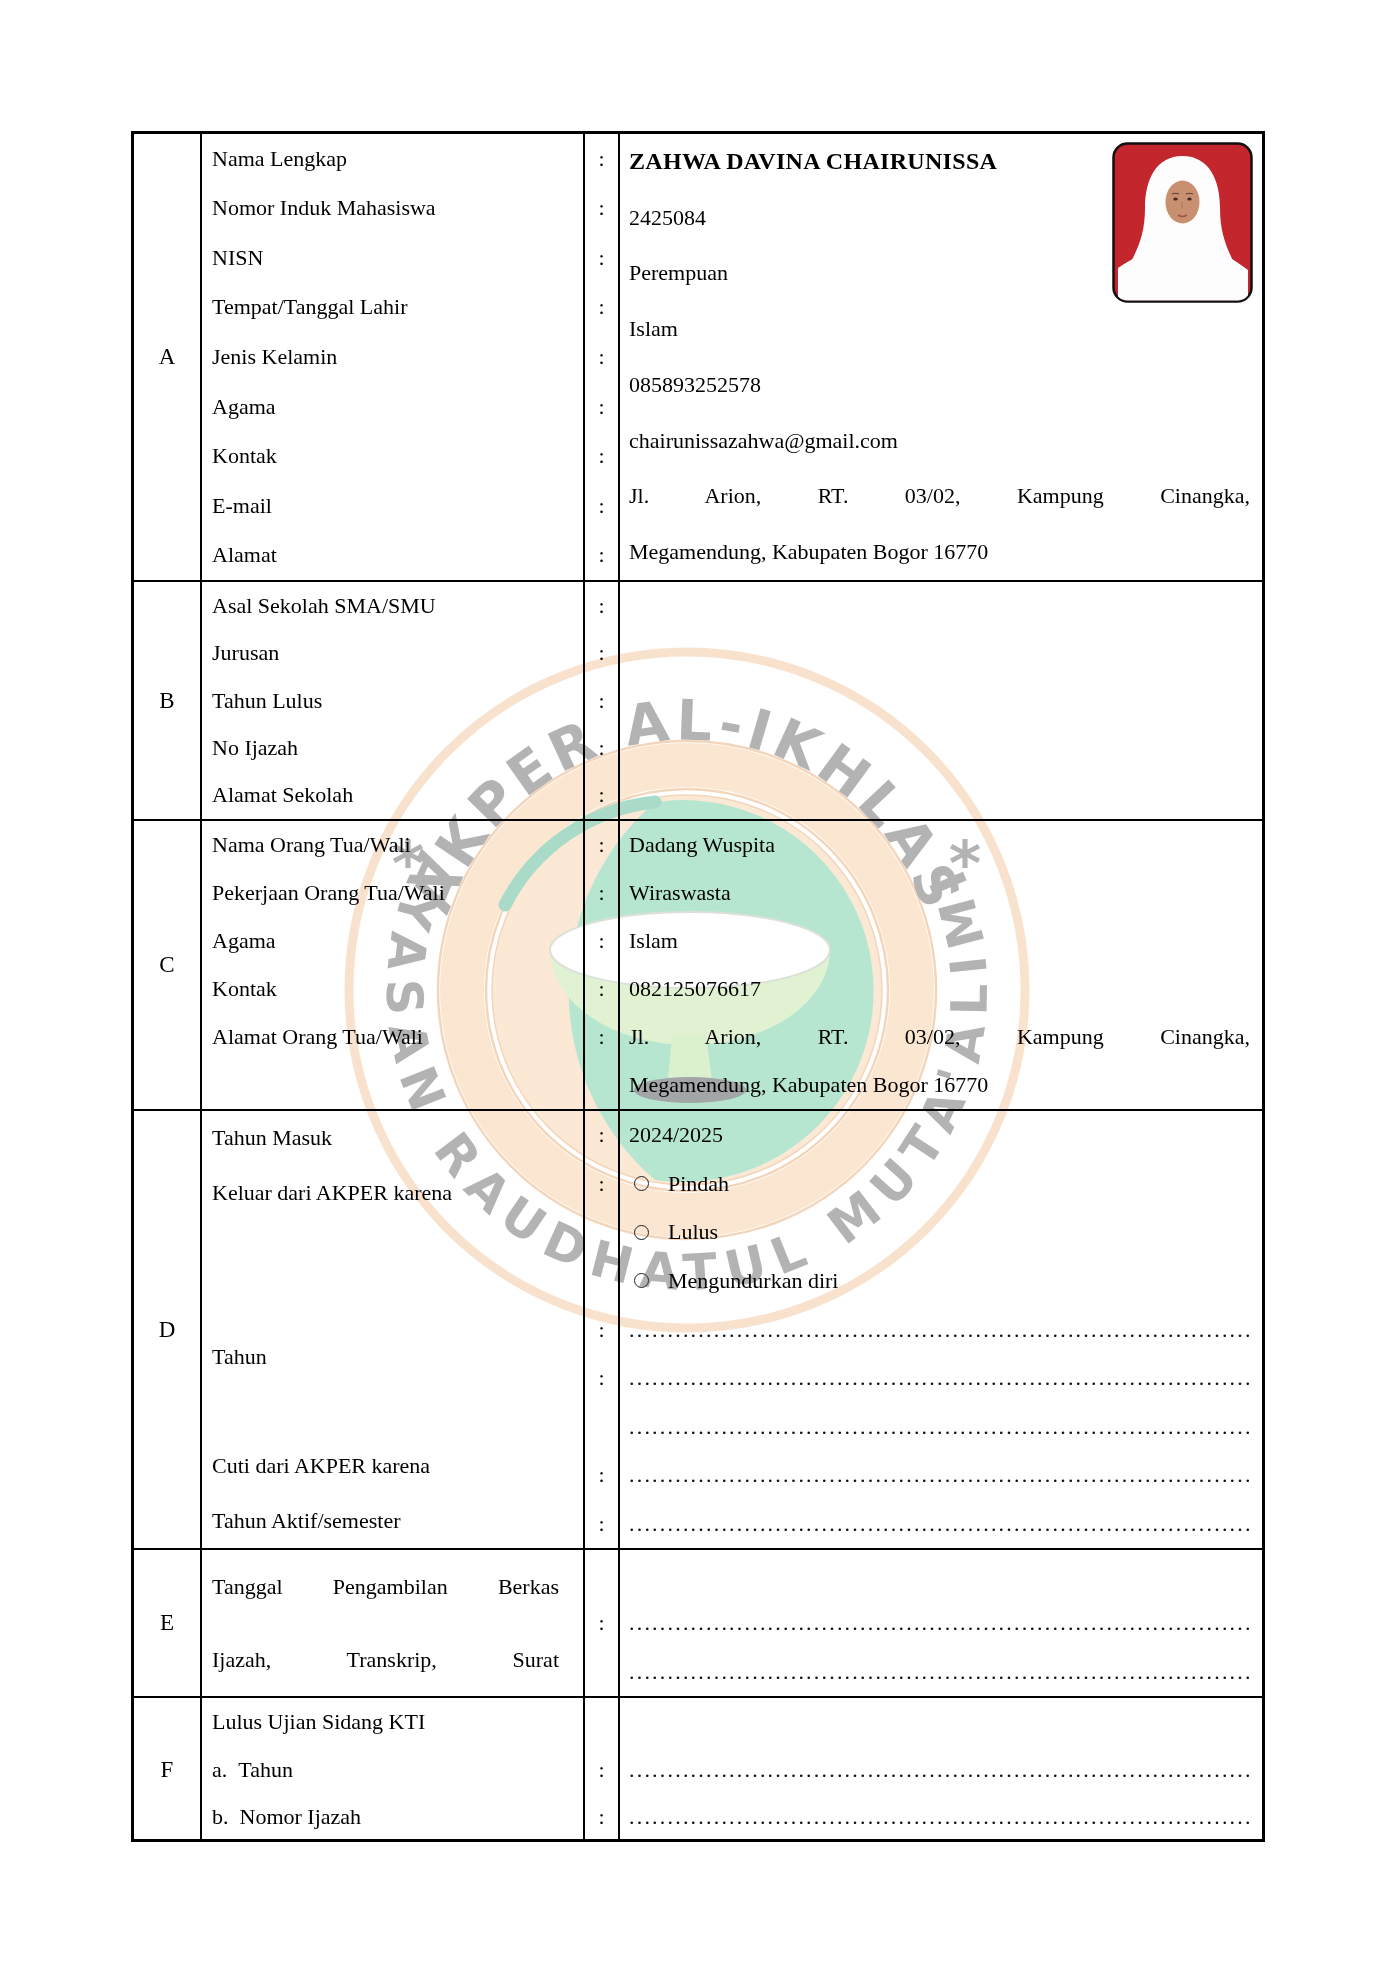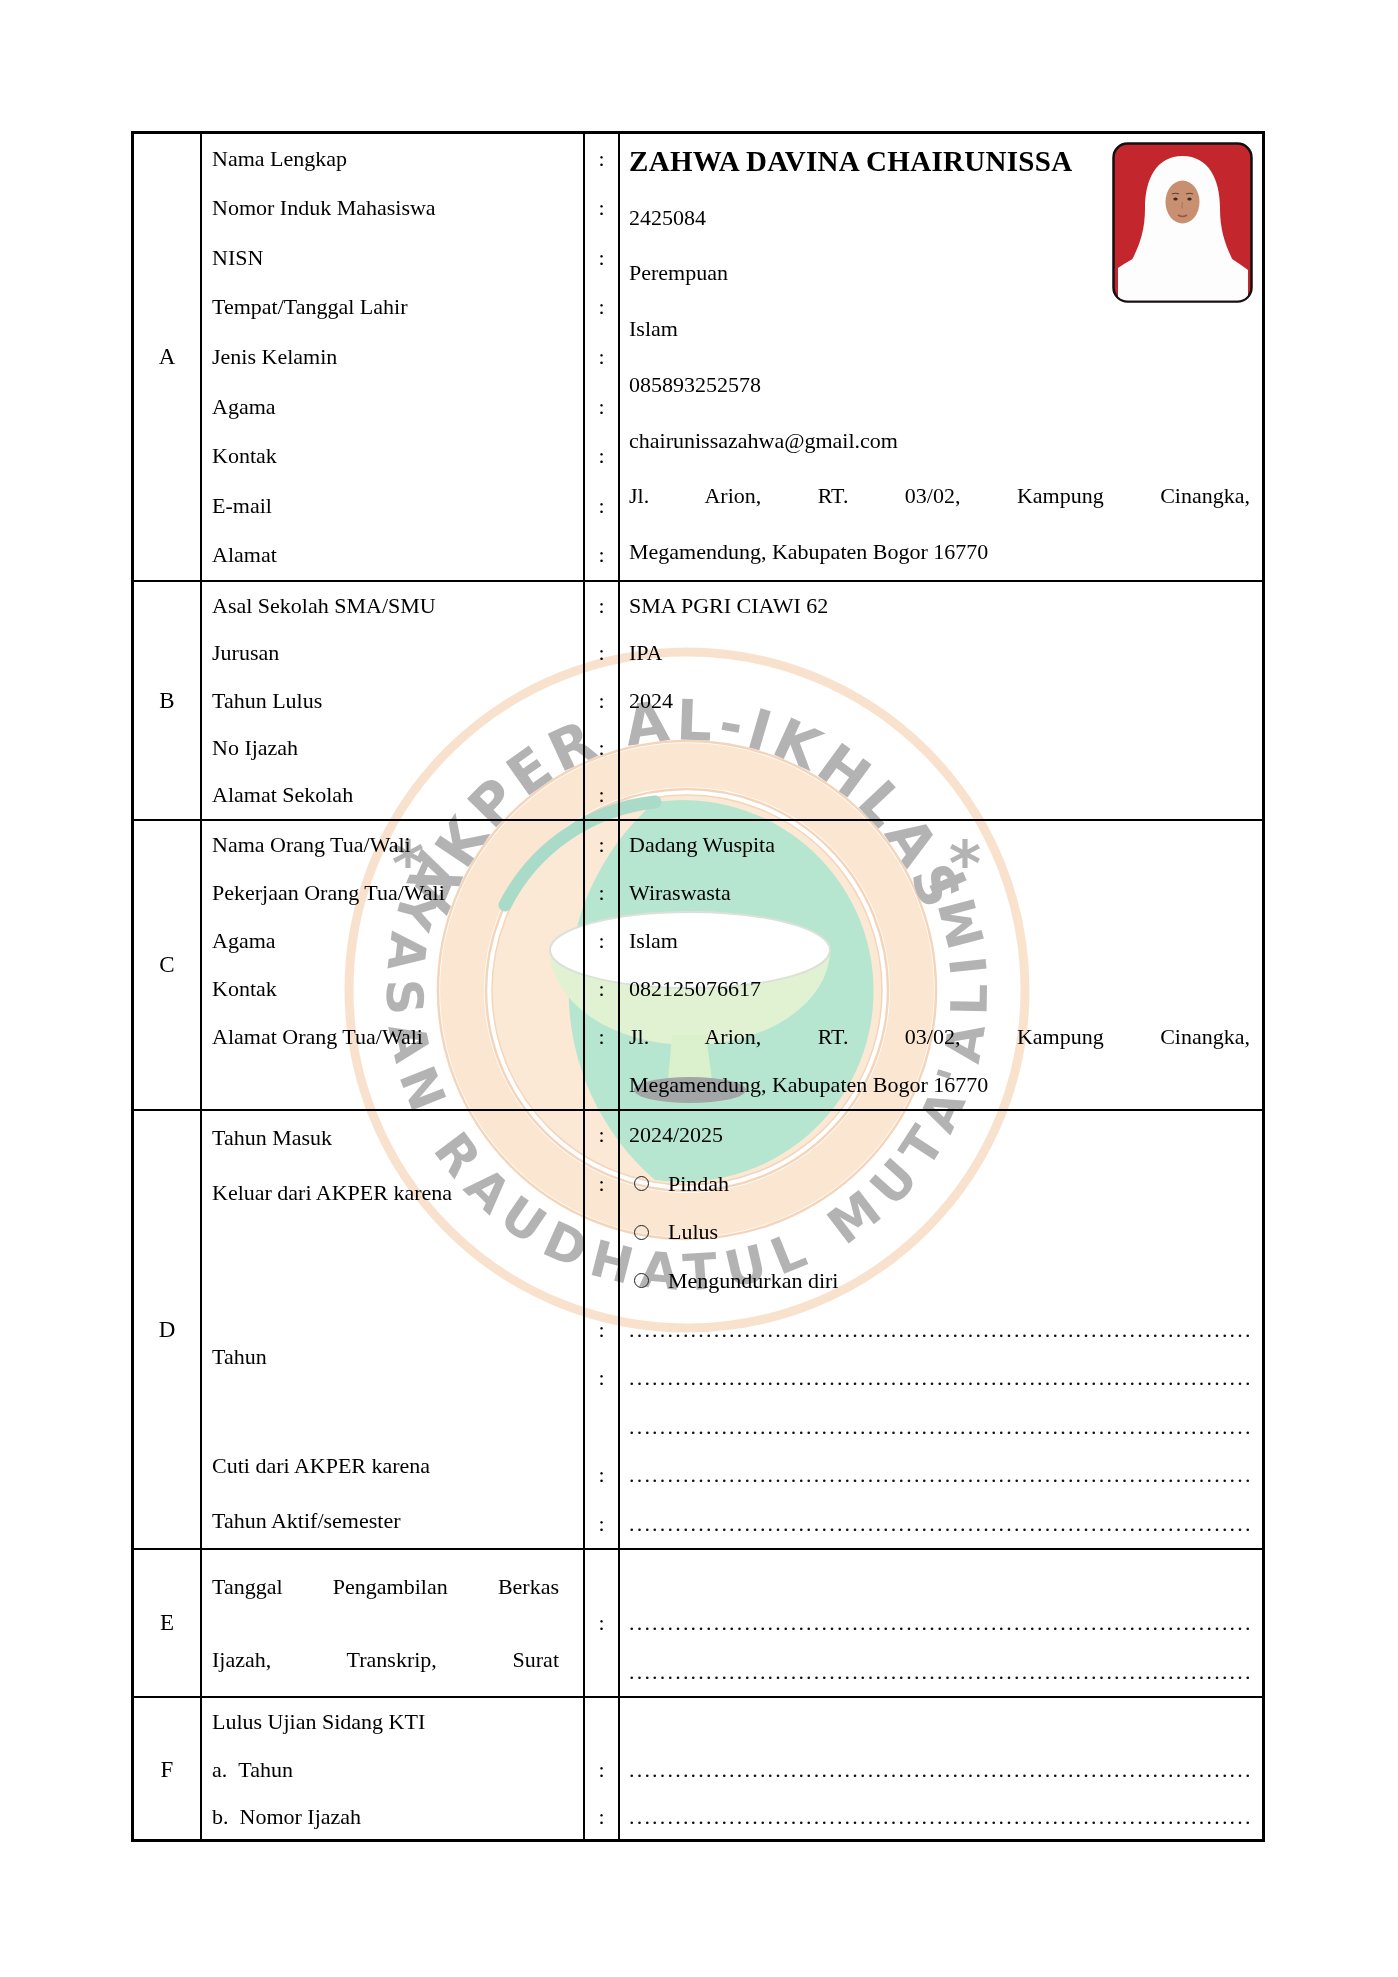--- a/index.html
+++ b/index.html
@@ -14,21 +14,21 @@
             border-bottom:2px solid #000;}
   .fsection:last-child{border-bottom:none;}
   .cell{box-sizing:border-box;display:flex;flex-direction:column;min-width:0;}
   .letter-cell{border-right:2px solid #000;align-items:center;justify-content:center;
                font-size:23px;}
   .label-cell{border-right:2px solid #000;padding-left:10px;padding-right:24px;}
   .colon-cell{border-right:2px solid #000;align-items:center;}
   .value-cell{padding-left:9px;padding-right:12px;}
   .row{flex:1;display:flex;align-items:center;min-height:0;font-size:22px;overflow:hidden;}
   .colon-cell .row{justify-content:center;}
-  .bold-val{font-weight:bold;font-size:29px;letter-spacing:.3px;text-align:right;}
+  .bold-val{font-weight:bold;font-size:24px;letter-spacing:.3px;text-align:right;}
   .justify-line{width:100%;text-align:justify;text-align-last:justify;}
   .dots-line{white-space:nowrap;overflow:hidden;letter-spacing:2.2px;color:#111;width:100%;}
   .opt-circle{width:13px;height:13px;border:1.5px solid #222;border-radius:50%;
               display:inline-block;flex:0 0 auto;margin:0 19px 0 5px;}
   
   .photo{position:absolute;left:1112px;top:142px;width:141px;height:161px;z-index:2;}
 </style>
 </head>
 <body>
 
@@ -188,37 +188,20 @@
           <div class="row">
             <div class="">:</div>
           </div>
           <div class="row">
             <div class="">:</div>
           </div>
           <div class="row">
             <div class="">:</div>
           </div>
         </div>
-        <div class="cell value-cell">
-          <div class="row">
-            <div class="">SMA PGRI CIAWI 62</div>
-          </div>
-          <div class="row">
-            <div class="">IPA</div>
-          </div>
-          <div class="row">
-            <div class="">2024</div>
-          </div>
-          <div class="row">
-            <div class=""></div>
-          </div>
-          <div class="row">
-            <div class=""></div>
-          </div>
-        </div>
       </div>
       <div class="fsection" style="height: 290px;">
         <div class="cell letter-cell">
           <div class="">C</div>
         </div>
         <div class="cell label-cell">
           <div class="row">
             <div class="">Nama Orang Tua/Wali</div>
           </div>
           <div class="row">

